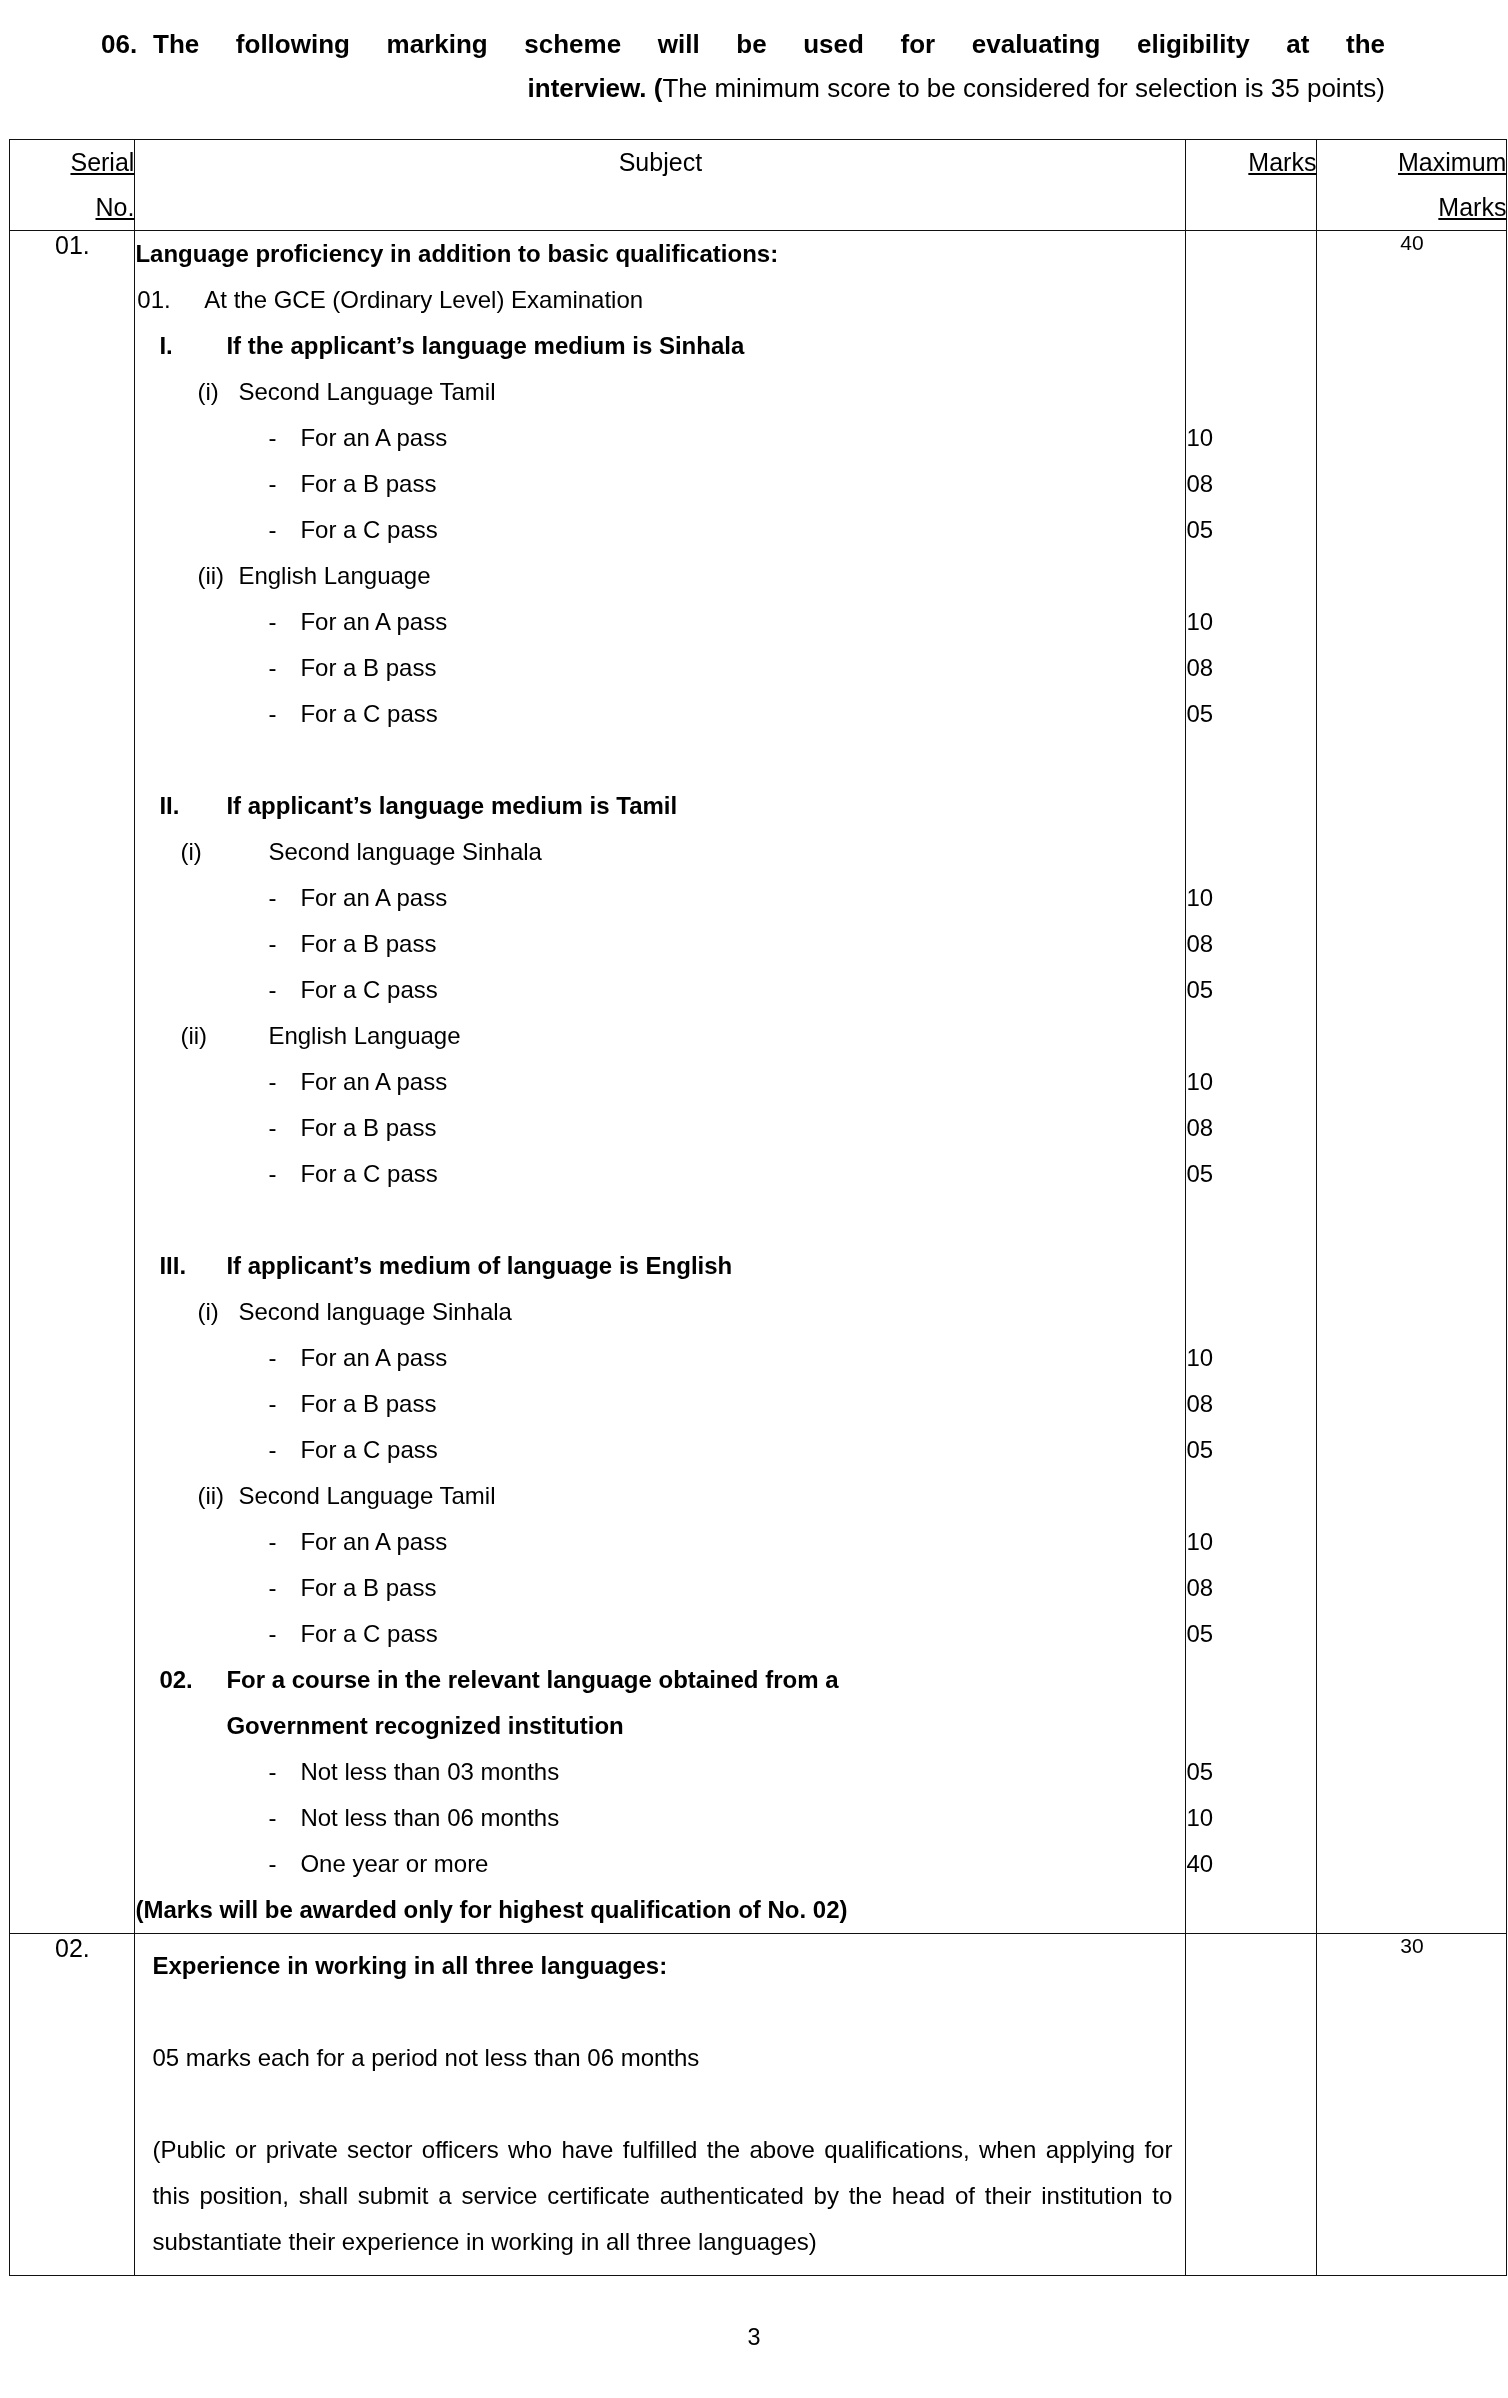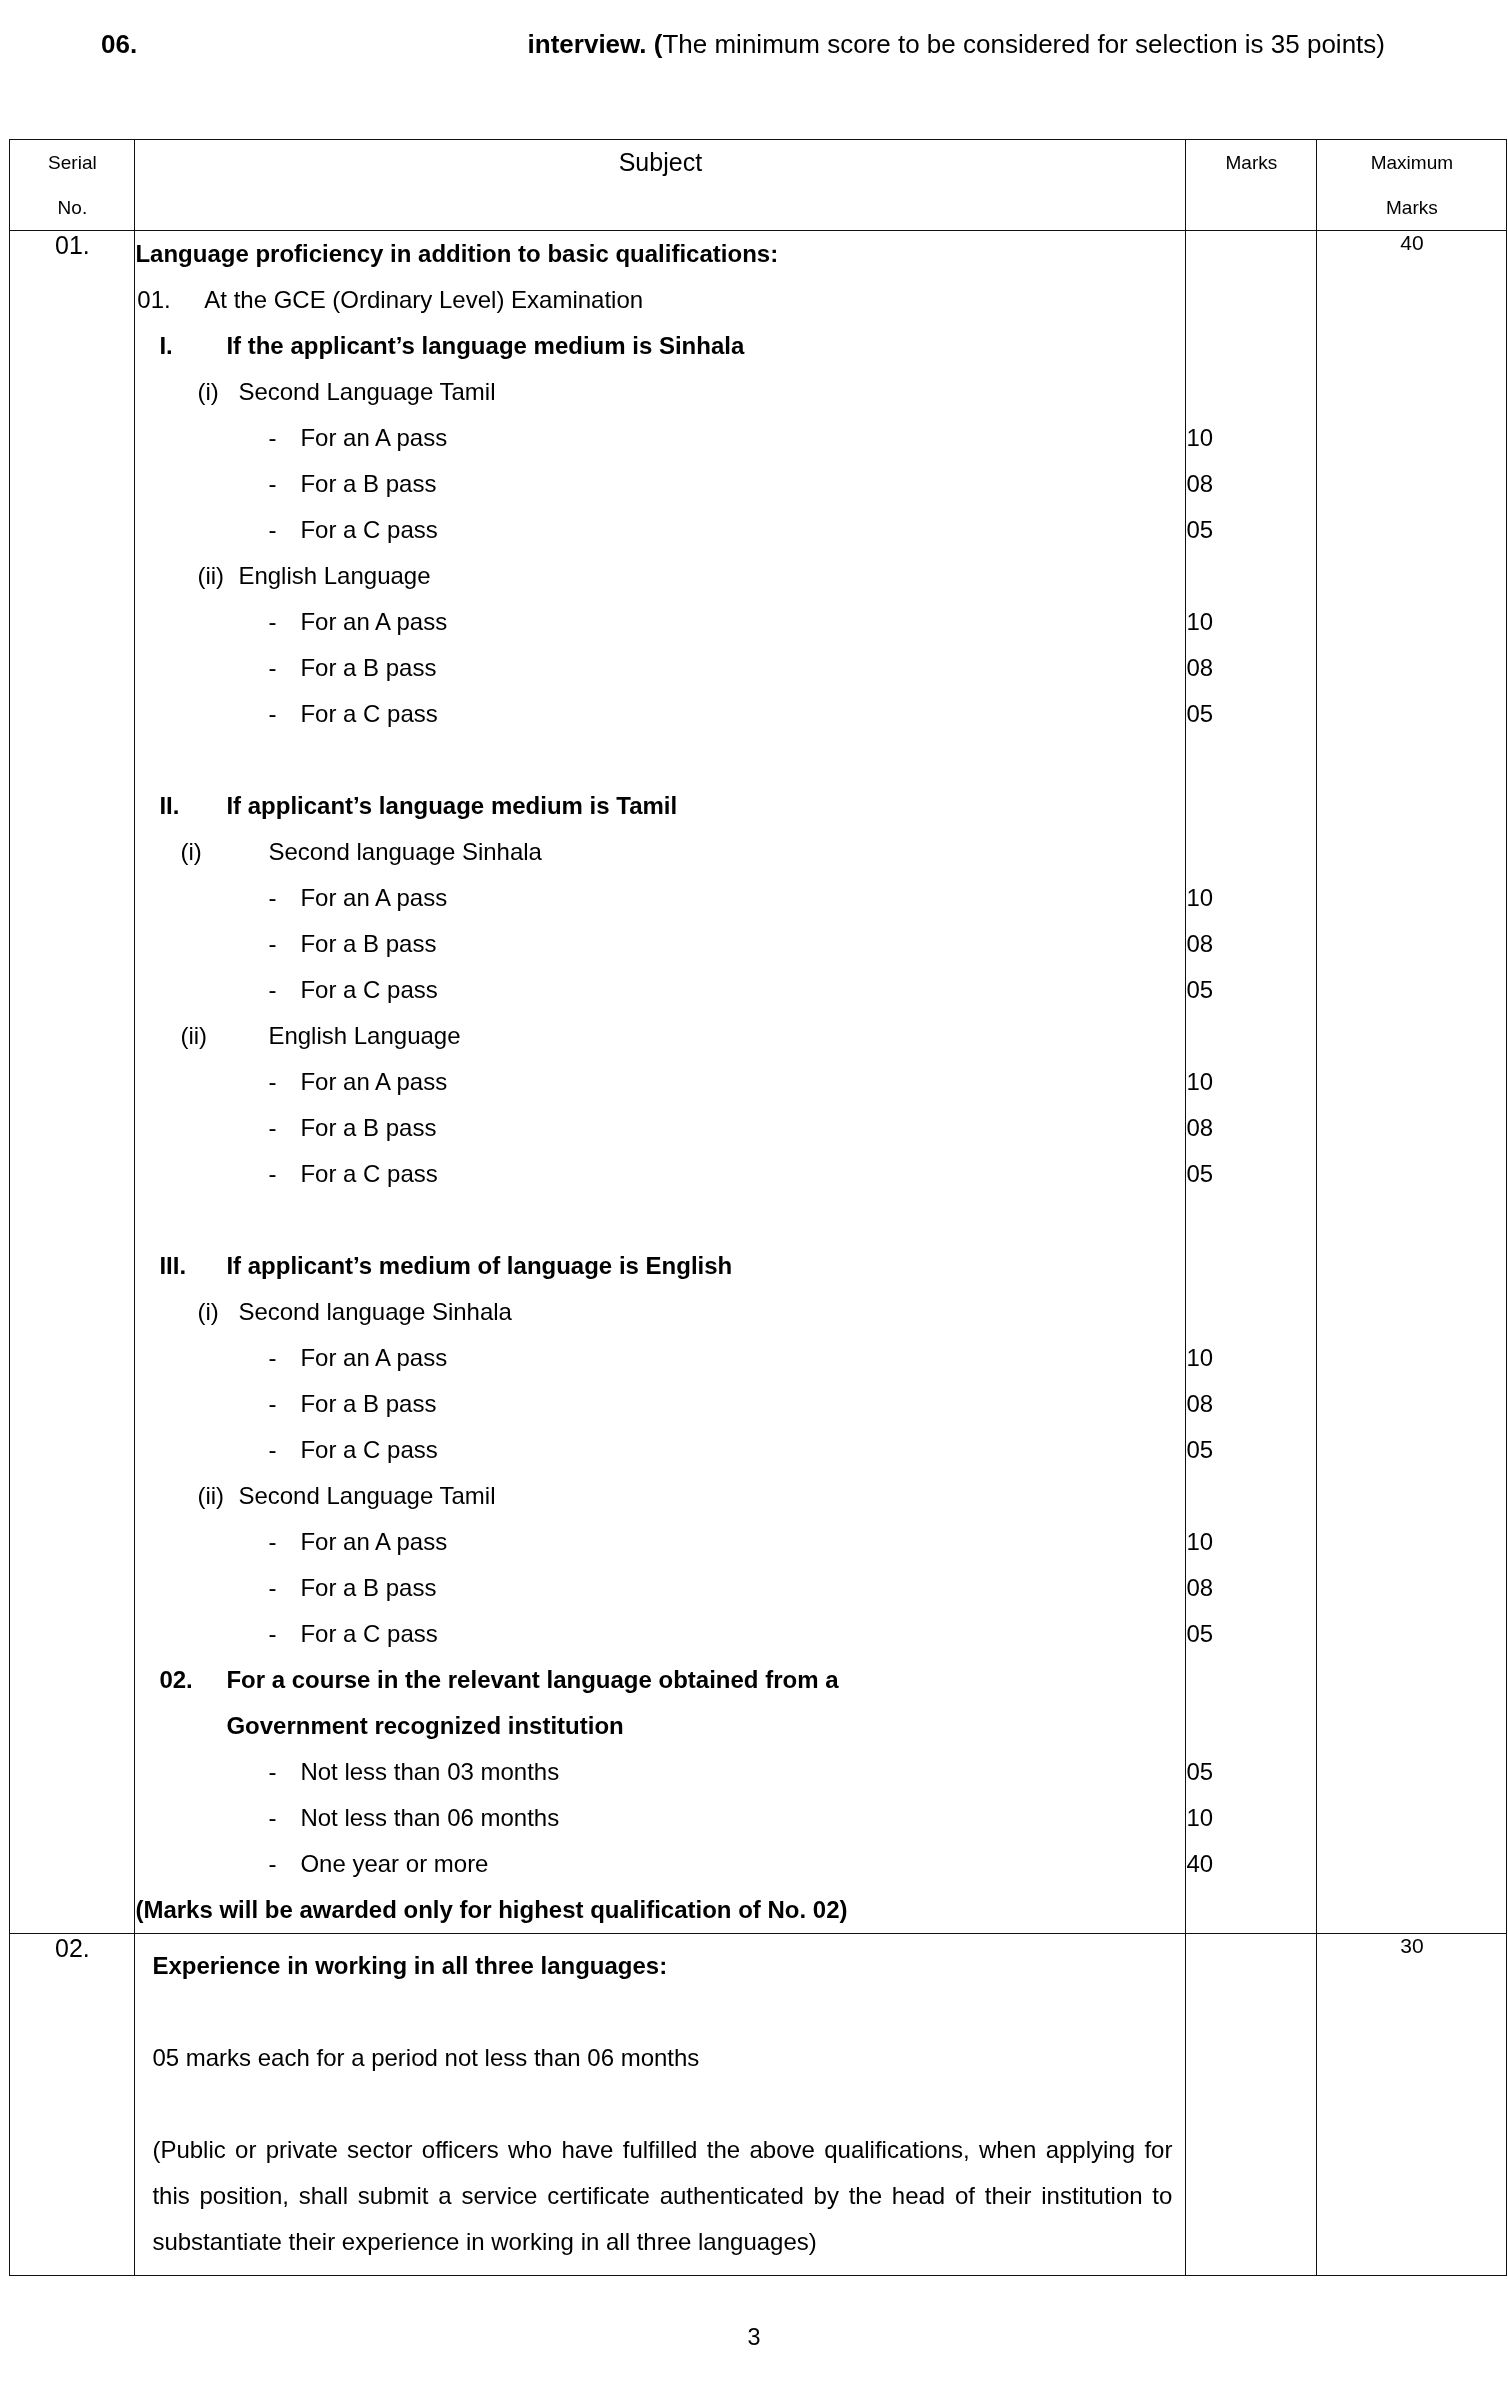--- a/index.html
+++ b/index.html
@@ -73,25 +73,26 @@
     padding: 0;
     vertical-align: top;
     font-weight: normal;
   }
   col.c-serial  { width: 125px; }
   col.c-subject { width: 1051px; }
   col.c-marks   { width: 131px; }
   col.c-max     { width: 190px; }
 
   .hdr-cell {
-    text-align: center;
-    font-weight: bold;
-    font-size: 19px;
+    text-align: right;
+    font-weight: bold;
+    font-size: 25px;
     line-height: 45px;
     padding: 6.6px 3.7px 5.6px 3.7px;
+    text-decoration: underline;
   }
   .hdr-subject {
     text-align: center;
     font-weight: bold;
     font-size: 25px;
     line-height: 45px;
     padding: 6.6px 3.7px 5.6px 3.7px;
   }
 
   .serial-cell {
@@ -163,20 +164,21 @@
 </style>
 </head>
 <body>
 
 <div class="page">
 
   <div class="heading">
     <div class="heading-row">
       <div class="heading-num">06.</div>
       <div class="heading-body">
+        <div class="heading-line1">The  following  marking  scheme  will  be  used  for  evaluating  eligibility  at  the</div>
         <div class="heading-line2"><b>interview. (</b><span class="normal">The minimum score to be considered for selection is 35 points)</span></div>
       </div>
     </div>
   </div>
 
   <table class="scheme">
     <colgroup>
       <col class="c-serial">
       <col class="c-subject">
       <col class="c-marks">

